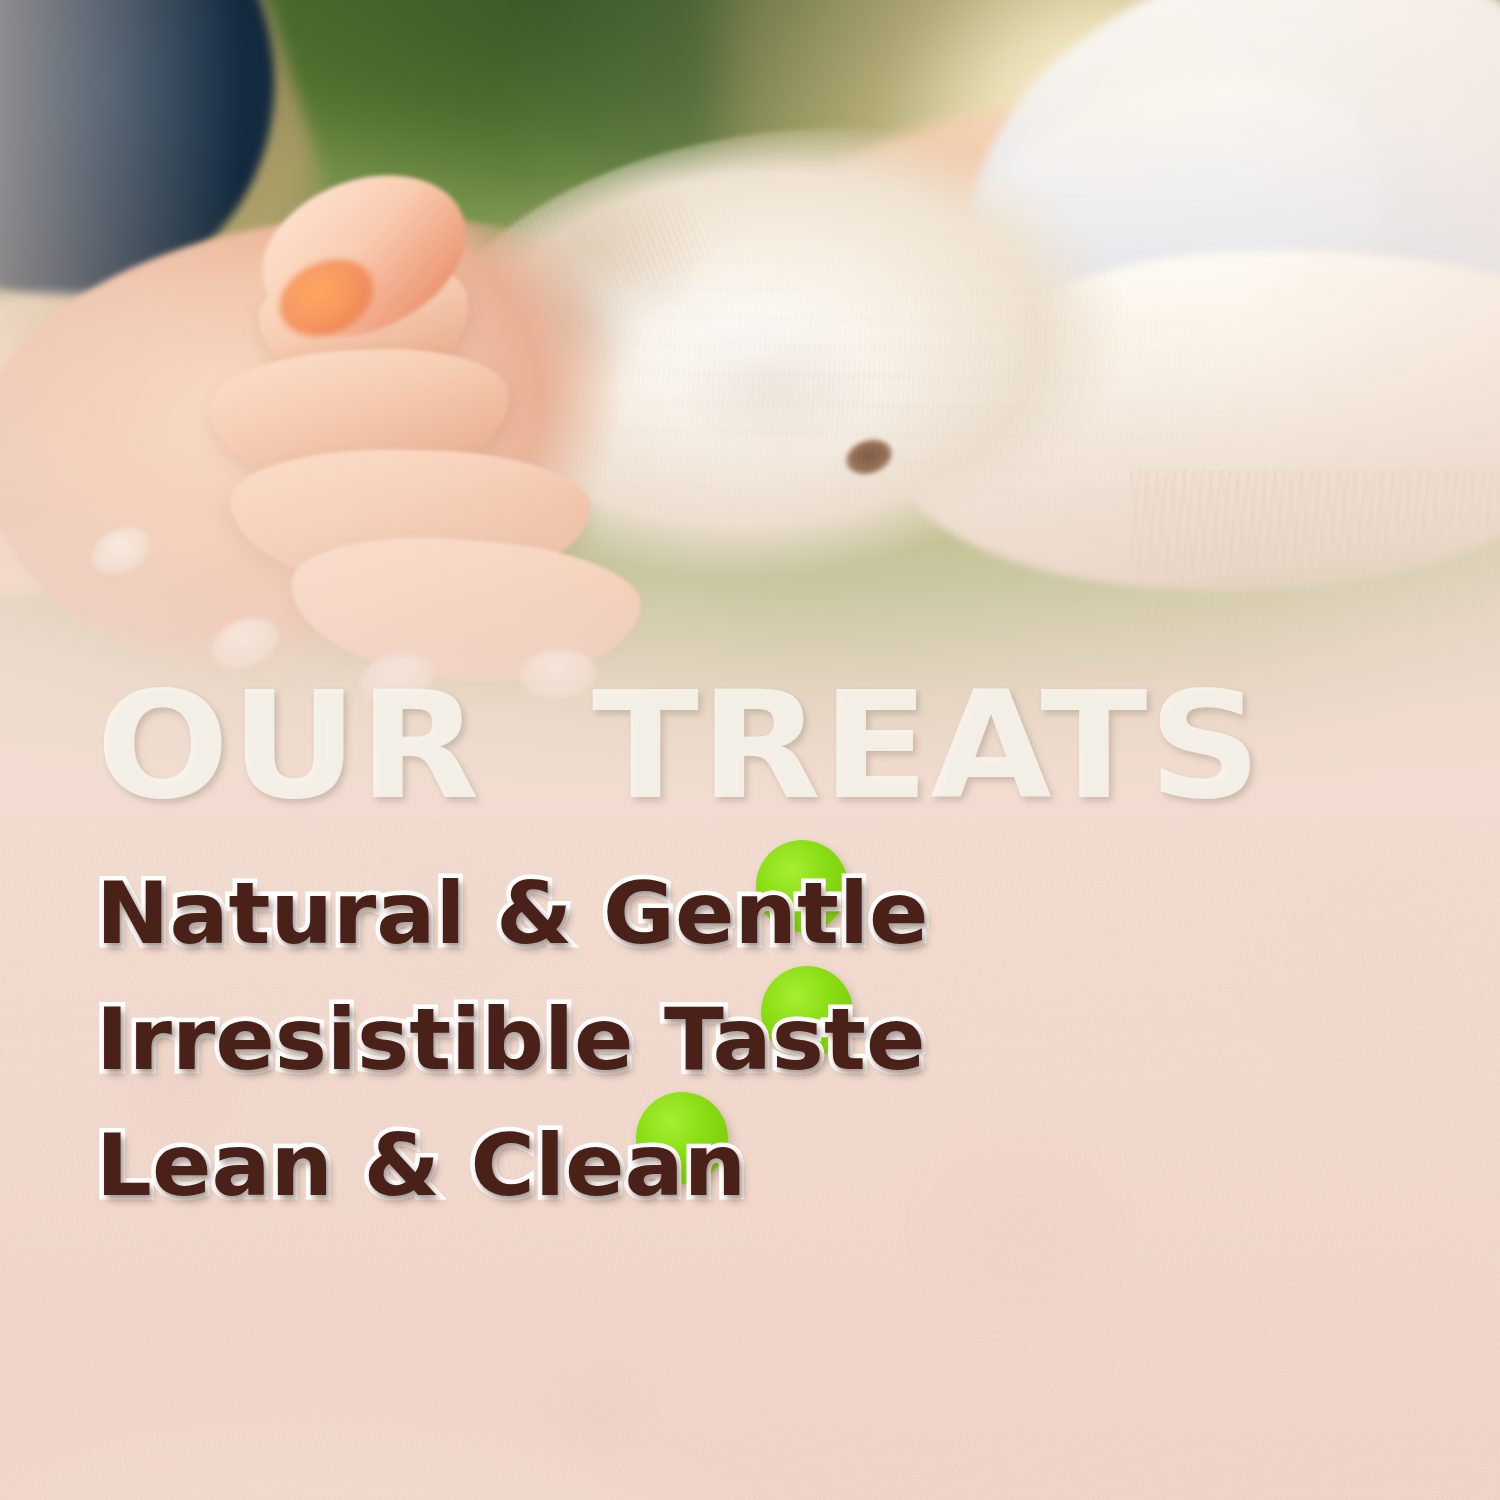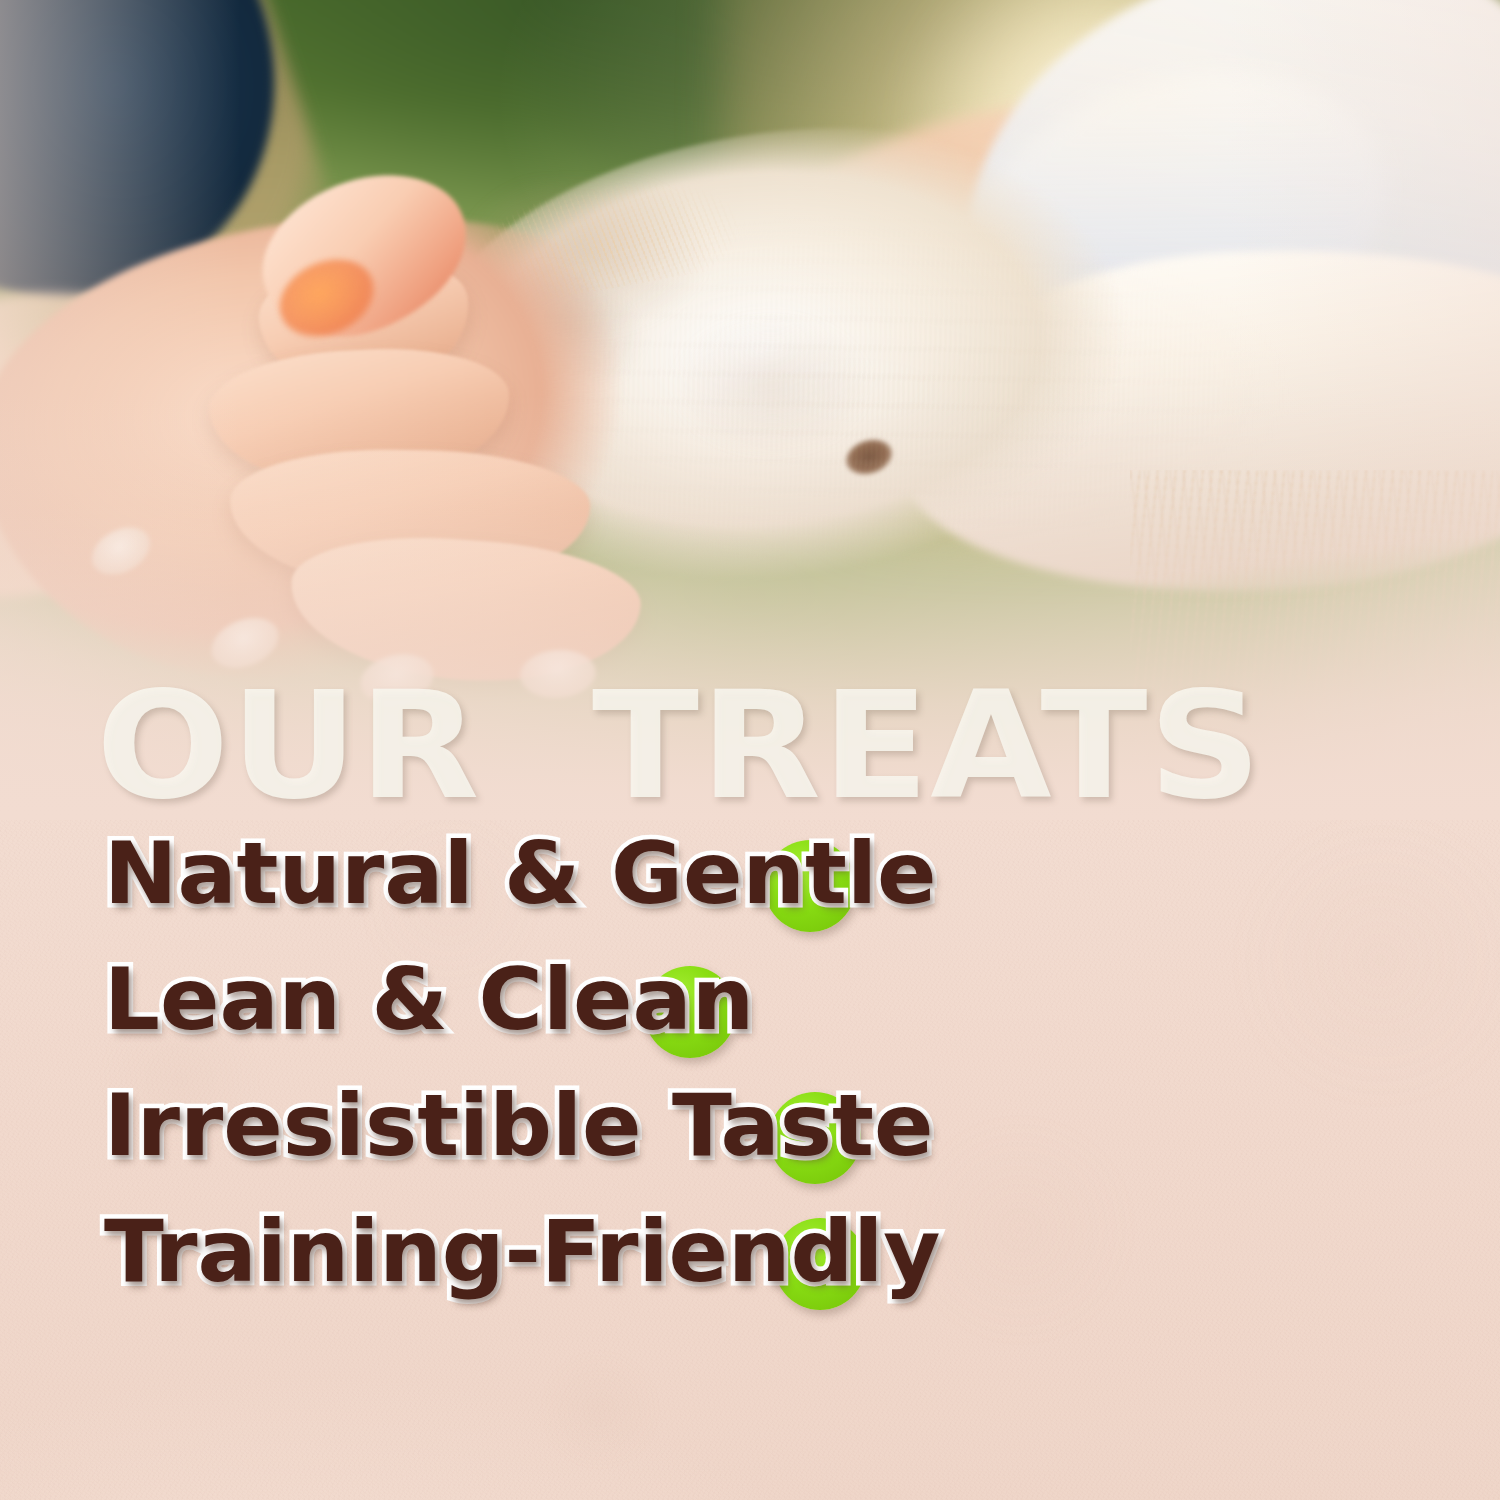--- a/index.html
+++ b/index.html
@@ -357,22 +357,21 @@
   .bullets {
     position: absolute;
     left: 96px;
     top: 830px;
     width: 1320px;
   }
   .bullet-row {
     position: relative;
     height: 126px;
     display: flex;
-    align-items: flex-start;
-    margin-left: 8px;
+    align-items: flex-end;
   }
   .dot {
     position: absolute;
     width: 92px;
     height: 92px;
     border-radius: 50%;
     background: radial-gradient(circle at 38% 32%, #a6ee34 0%, #8ade14 40%, #7ccc0c 78%, #6fbb08 100%);
     box-shadow: 3px 5px 9px rgba(90,70,55,.28);
     top: 10px;
     z-index: 1;
@@ -452,30 +451,26 @@
 
     <div class="bullets">
 
       <div class="bullet-row">
         <span class="dot" style="left:660px"></span>
         <span class="bullet-text">Natural &amp; Gentle</span>
       </div>
 
 
       <div class="bullet-row">
+        <span class="dot" style="left:665px"></span>
+        <span class="bullet-text">Irresistible Taste</span>
+      </div>
+
+      <div class="bullet-row">
         <span class="dot" style="left:540px"></span>
         <span class="bullet-text">Lean &amp; Clean</span>
       </div>
 
-      <div class="bullet-row">
-        <span class="dot" style="left:665px"></span>
-        <span class="bullet-text">Irresistible Taste</span>
-      </div>
-
-      <div class="bullet-row">
-        <span class="dot" style="left:670px"></span>
-        <span class="bullet-text">Training-Friendly</span>
-      </div>
 
     </div>
   </div>
 
 </div>
 
 </body></html>

